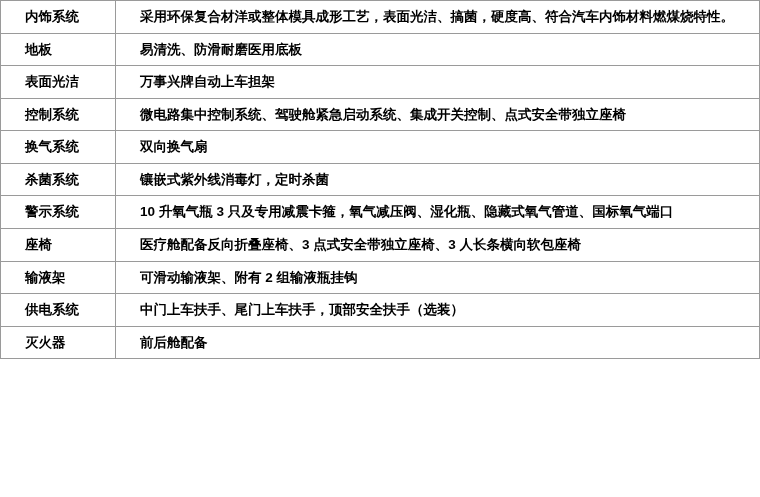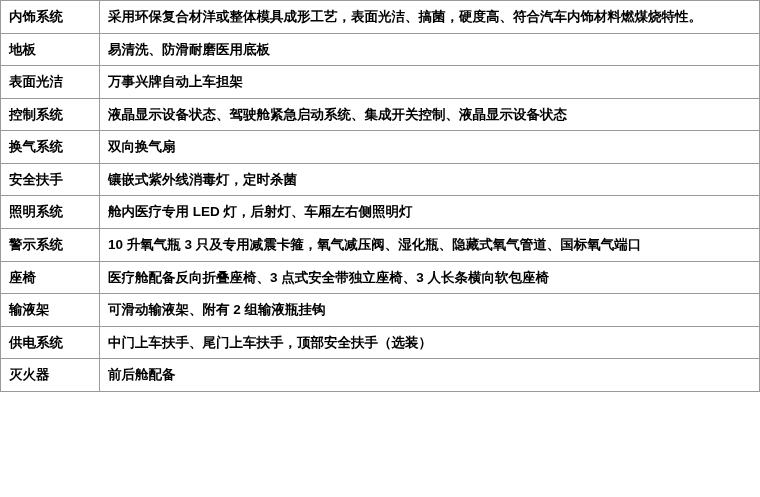--- a/index.html
+++ b/index.html
@@ -14,21 +14,21 @@
     color: #000000;
     overflow: hidden;
   }
   .spec-table {
     width: 760px;
     border-collapse: collapse;
     table-layout: fixed;
   }
   .spec-table td {
     border: 1px solid #9a9a9a;
-    padding: 6px 6px 6px 8px;
+    padding: 6px 6px 6px 24px;
     font-size: 13.5px;
     line-height: 1.45;
     vertical-align: middle;
     word-break: break-all;
   }
   .spec-table td.label {
     width: 84px;
     font-weight: bold;
     white-space: nowrap;
     text-align: left;
@@ -52,33 +52,29 @@
     <tr>
       <td class="label">地板</td>
       <td class="value">易清洗、防滑耐磨医用底板</td>
     </tr>
     <tr>
       <td class="label">表面光洁</td>
       <td class="value">万事兴牌自动上车担架</td>
     </tr>
     <tr>
       <td class="label">控制系统</td>
-      <td class="value">液晶显示设备状态、驾驶舱紧急启动系统、集成开关控制、液晶显示设备状态</td>
+      <td class="value">微电路集中控制系统、驾驶舱紧急启动系统、集成开关控制、点式安全带独立座椅</td>
     </tr>
     <tr>
       <td class="label">换气系统</td>
       <td class="value">双向换气扇</td>
     </tr>
     <tr>
-      <td class="label">安全扶手</td>
+      <td class="label">杀菌系统</td>
       <td class="value">镶嵌式紫外线消毒灯，定时杀菌</td>
-    </tr>
-    <tr>
-      <td class="label">照明系统</td>
-      <td class="value">舱内医疗专用 LED 灯，后射灯、车厢左右侧照明灯</td>
     </tr>
     <tr>
       <td class="label">警示系统</td>
       <td class="value">10 升氧气瓶 3 只及专用减震卡箍，氧气减压阀、湿化瓶、隐藏式氧气管道、国标氧气端口</td>
     </tr>
     <tr>
       <td class="label">座椅</td>
       <td class="value">医疗舱配备反向折叠座椅、3 点式安全带独立座椅、3 人长条横向软包座椅</td>
     </tr>
     <tr>

